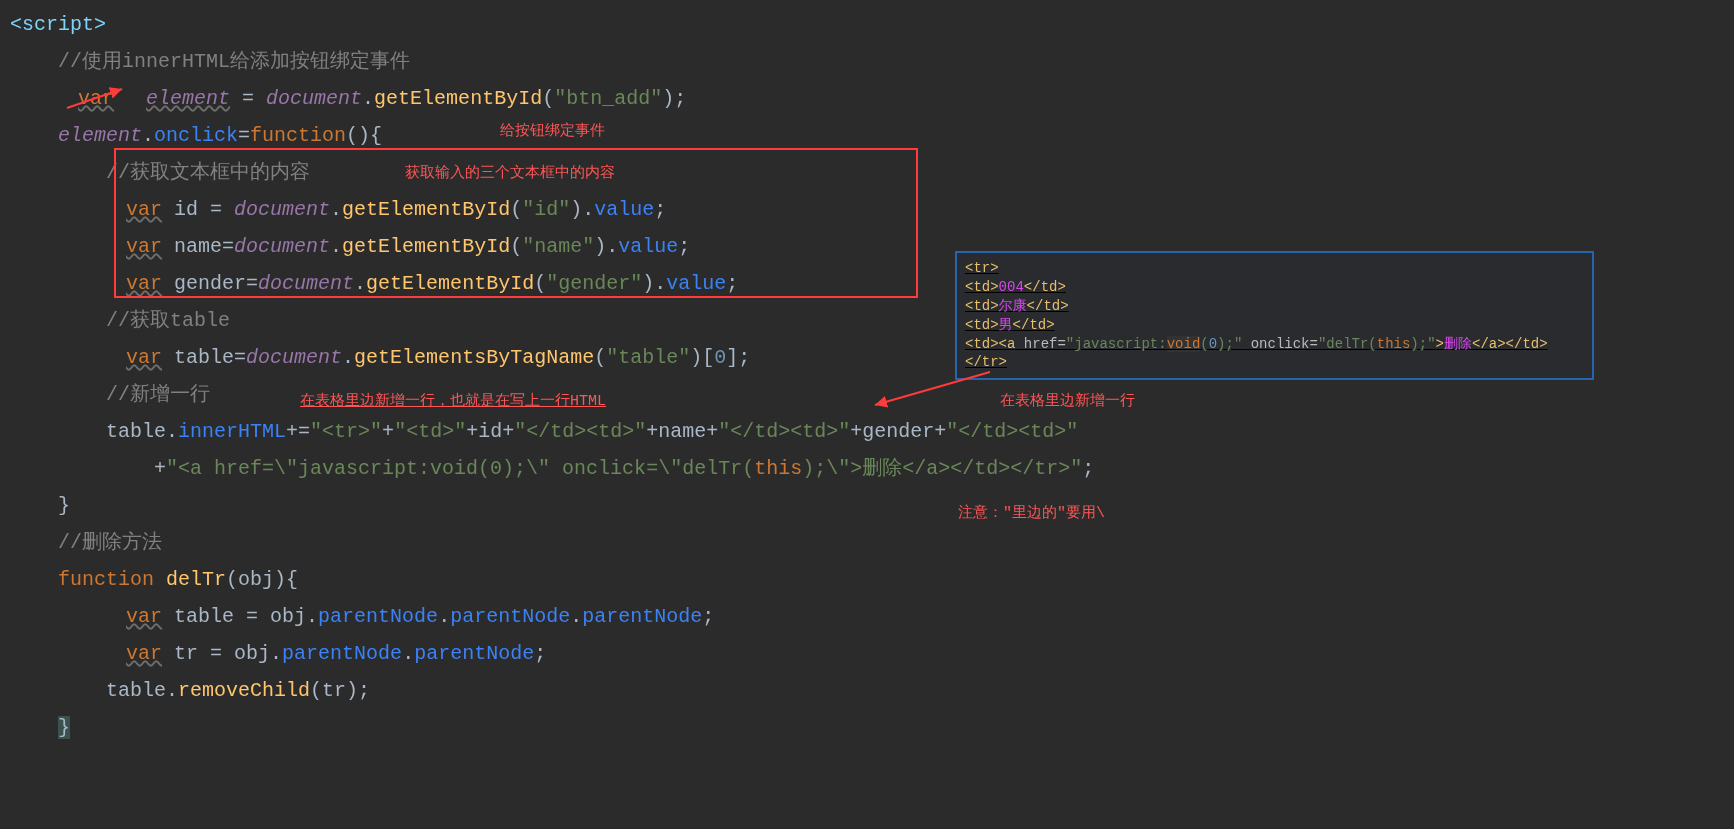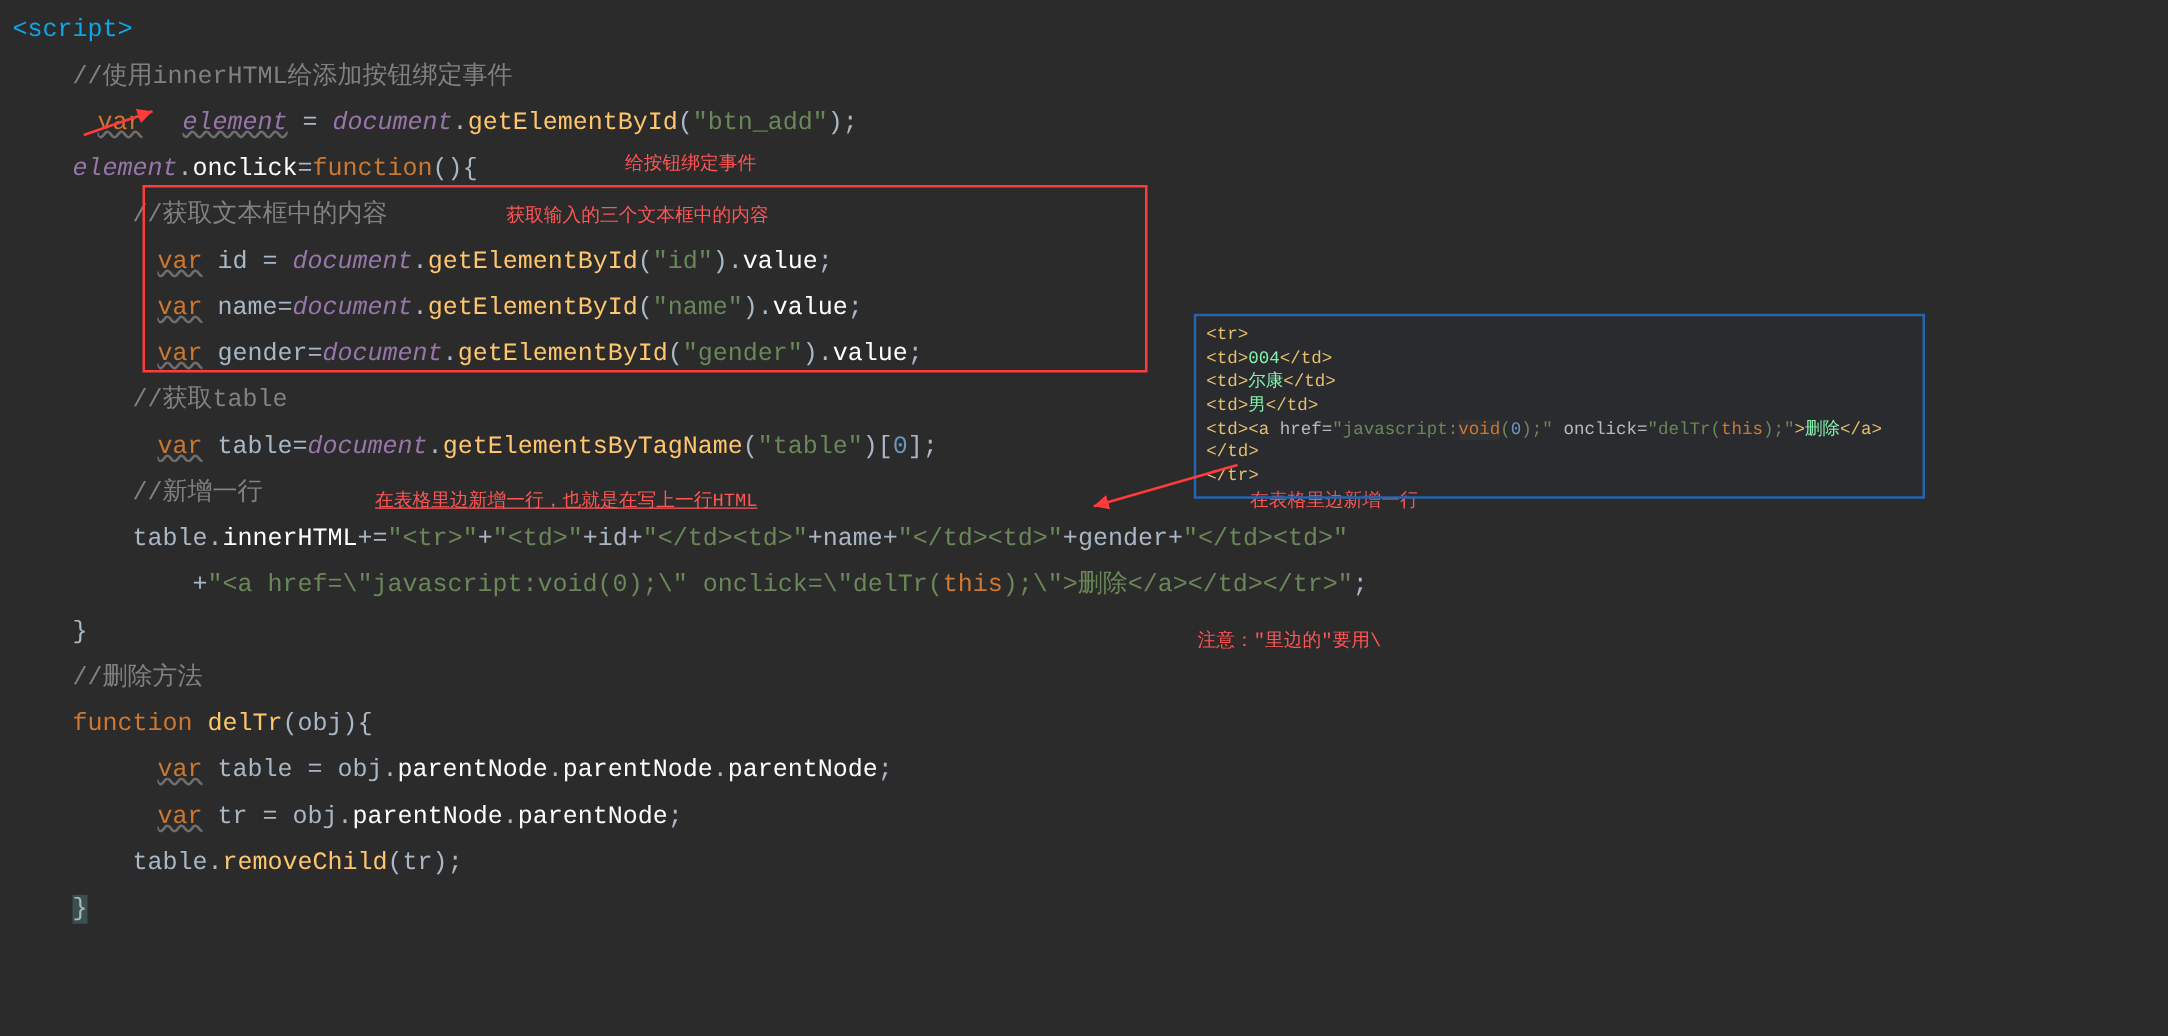--- a/index.html
+++ b/index.html
@@ -12,47 +12,47 @@
     height:829px;
     overflow:hidden;
     position:relative;
   }
   .code-area {
     padding:6px 0 0 10px;
     position:relative;
   }
   .line { white-space:pre; color:#a9b7c6; }
   .kw { color:#cc7832; }       
-  .prop { color:#ffffff; }     
+  .prop { color:#3b82f6; }     
   .doc { color:#9876aa; font-style:italic; }
   .name { color:#ffc66d; }     
   .str { color:#6a8759; }      
   .num { color:#6897bb; }      
   .cmt { color:#808080; }      
   .op  { color:#a9b7c6; }
-  .tag { color:#0ea5e9; }
+  .tag { color:#7dd3fc; }
   .wave { text-decoration:underline wavy #6e6e6e; text-decoration-skip-ink:none;margin-left:20px; }
   .elem { color:#9876aa; font-style:italic; }
   .param { color:#a9b7c6; }
 
   .annot { color:#ff5555; font-size:15px; position:absolute; white-space:nowrap; }
 
   .red-box {
     position:absolute; border:2px solid #ff3b3b;
   }
   .blue-box {
     position:absolute; border:2px solid #2465b0; background:rgba(30,50,90,.1);
     padding:6px 8px;
   }
 
   .arrow-red { position:absolute; }
 
   .mini { font-size:14px; line-height:1.35; }
   .mini .tag2 { color:#e8bf6a; }
-  .mini .txt { color:#86efac; }
+  .mini .txt { color:#d946ef; }
   .mini .kw2 { color:#cc7832; }
   .mini .str2 { color:#6a8759; }
   .mini .num2 { color:#6897bb; }
   .mini .this2 { color:#cc7832; }
   .mini .attr2 { color:#bababa; }
   .mini .void { background:#323232;text-align:center; }
 </style>
 </head>
 <body>
 
@@ -101,21 +101,21 @@
 </div>
 
 <div class="red-box" style="left:114px; top:148px; width:804px; height:150px;"></div>
 
 <div class="annot" style="left:500px; top:118px;">给按钮绑定事件</div>
 <div class="annot" style="left:405px; top:160px;">获取输入的三个文本框中的内容</div>
 <div class="annot" style="left:300px; top:388px;text-decoration:underline;">在表格里边新增一行，也就是在写上一行HTML</div>
 <div class="annot" style="left:1000px; top:388px;">在表格里边新增一行</div>
 <div class="annot" style="left:958px; top:500px;">注意："里边的"要用\</div>
 
-<div class="blue-box mini" style="left:955px; top:251px; width:585px;">
+<div class="blue-box mini" style="left:955px; top:251px; width:639px;text-decoration:underline;">
   <div><span class="tag2">&lt;tr&gt;</span></div>
   <div>    <span class="tag2">&lt;td&gt;</span><span class="txt">004</span><span class="tag2">&lt;/td&gt;</span></div>
   <div>    <span class="tag2">&lt;td&gt;</span><span class="txt">尔康</span><span class="tag2">&lt;/td&gt;</span></div>
   <div>    <span class="tag2">&lt;td&gt;</span><span class="txt">男</span><span class="tag2">&lt;/td&gt;</span></div>
   <div>    <span class="tag2">&lt;td&gt;&lt;a</span><span class="attr2"> href=</span><span class="str2">"javascript:</span><span class="kw2 void">void</span><span class="str2">(</span><span class="num2">0</span><span class="str2">);"</span><span class="attr2"> onclick=</span><span class="str2">"delTr(</span><span class="this2">this</span><span class="str2">);"</span><span class="tag2">&gt;</span><span class="txt">删除</span><span class="tag2">&lt;/a&gt;&lt;/td&gt;</span></div>
   <div><span class="tag2">&lt;/tr&gt;</span></div>
 </div>
 
 <svg class="arrow-red" style="left:870px; top:370px;" width="130" height="40">
   <defs>

